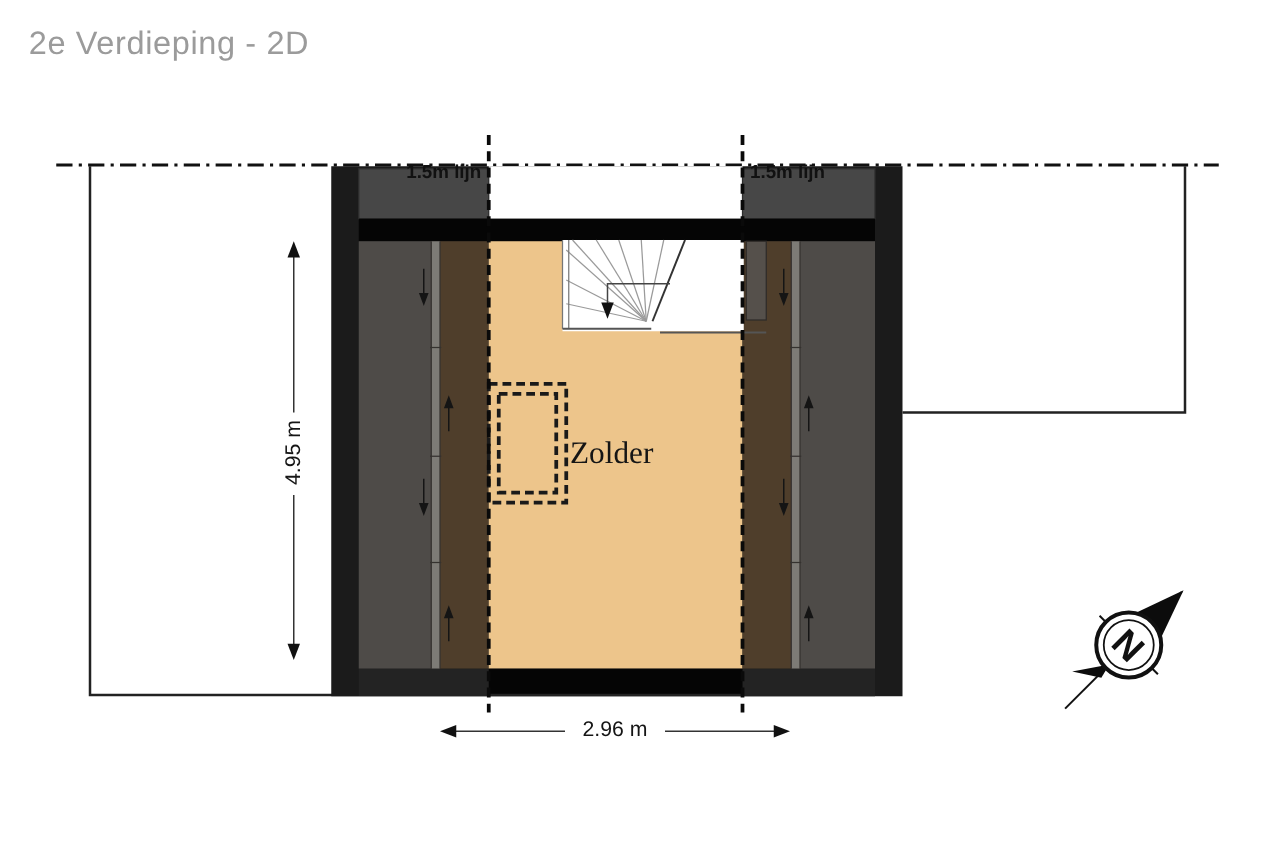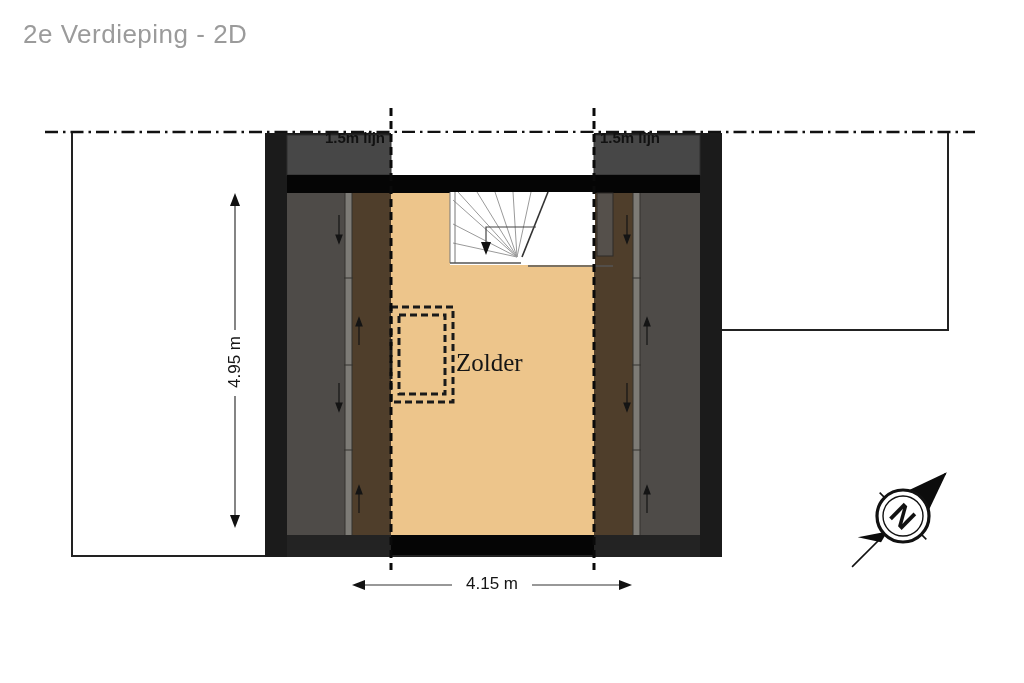--- a/index.html
+++ b/index.html
@@ -160,14 +160,14 @@
       <circle cx="0" cy="0" r="20" fill="none" stroke="#111" stroke-width="1.4"></circle>
       <text x="0" y="0" text-anchor="middle" dy="0.36em" font-family="Liberation Sans, sans-serif" font-size="30" font-weight="bold" fill="#111">N</text>
     </g>
   </svg>
 
   <div class="abs" id="page-title">2e Verdieping - 2D</div>
   <div class="abs hline-label" id="hline-label-left">1.5m lijn</div>
   <div class="abs hline-label" id="hline-label-right">1.5m lijn</div>
   <div class="abs" id="room-label">Zolder</div>
   <div class="abs dim-label" id="dim-height-label">4.95 m</div>
-  <div class="abs dim-label" id="dim-width-label">4.15 m</div>
+  <div class="abs dim-label" id="dim-width-label">2.96 m</div>
 </div>
 
 </body></html>

